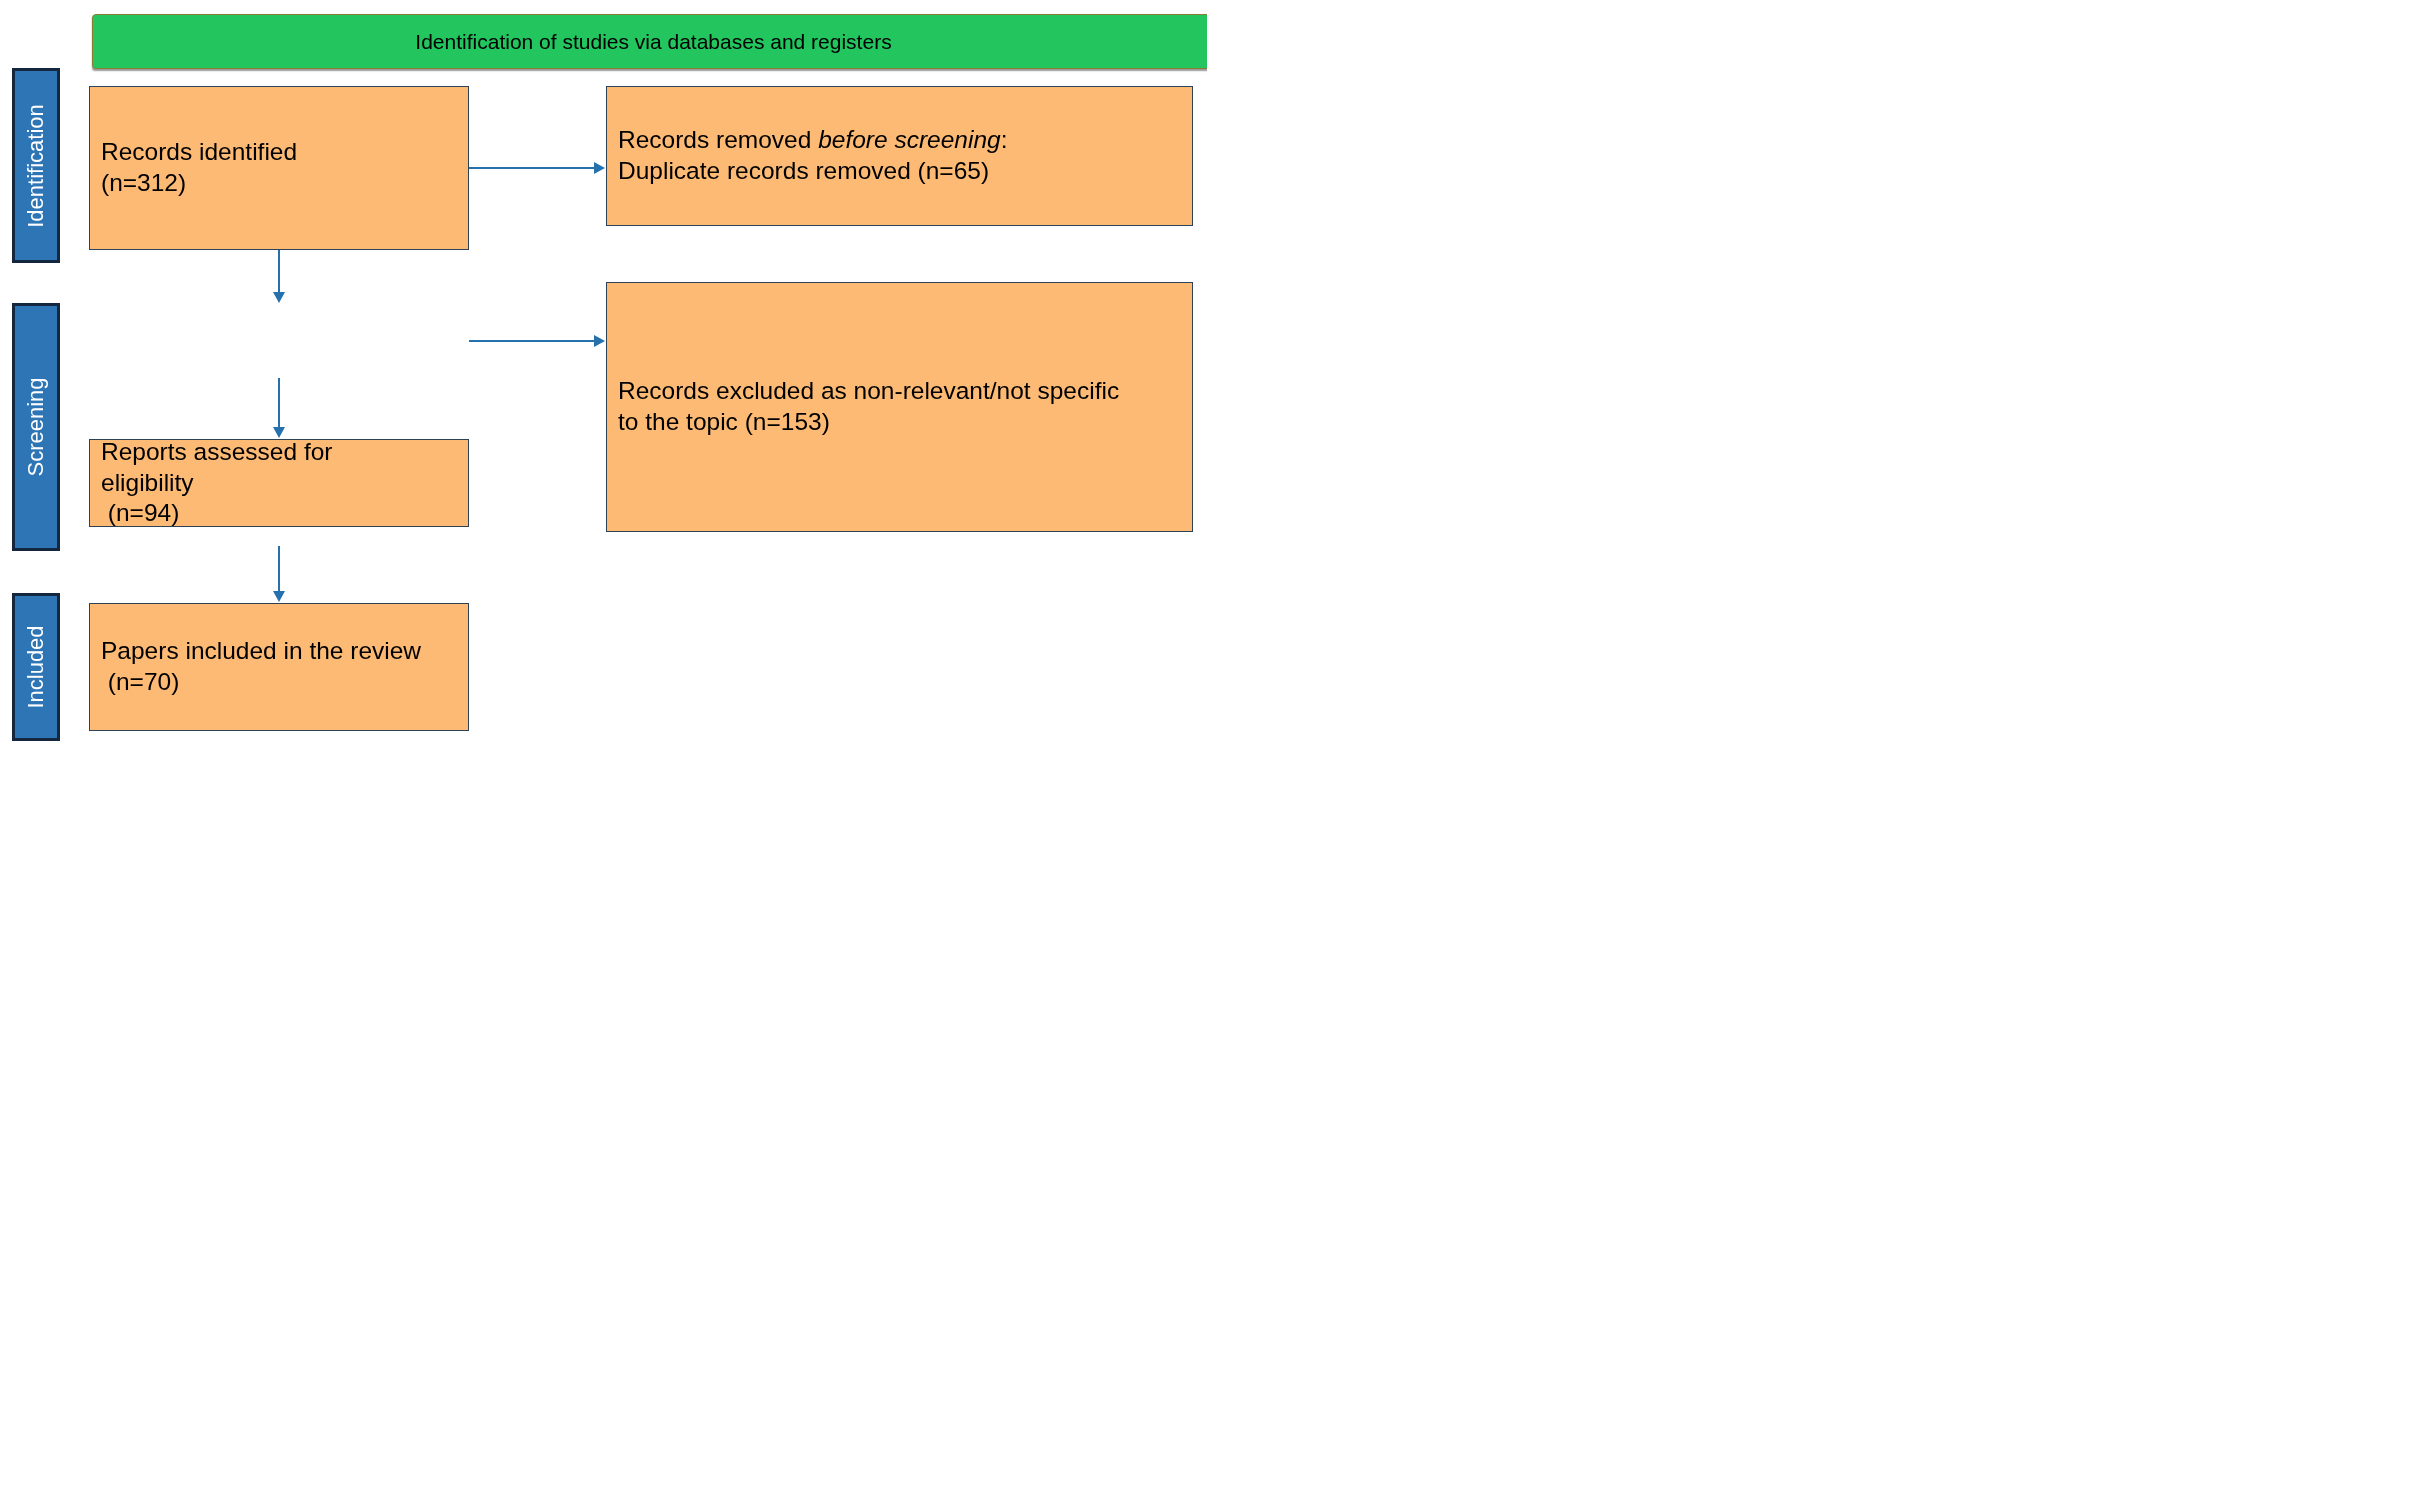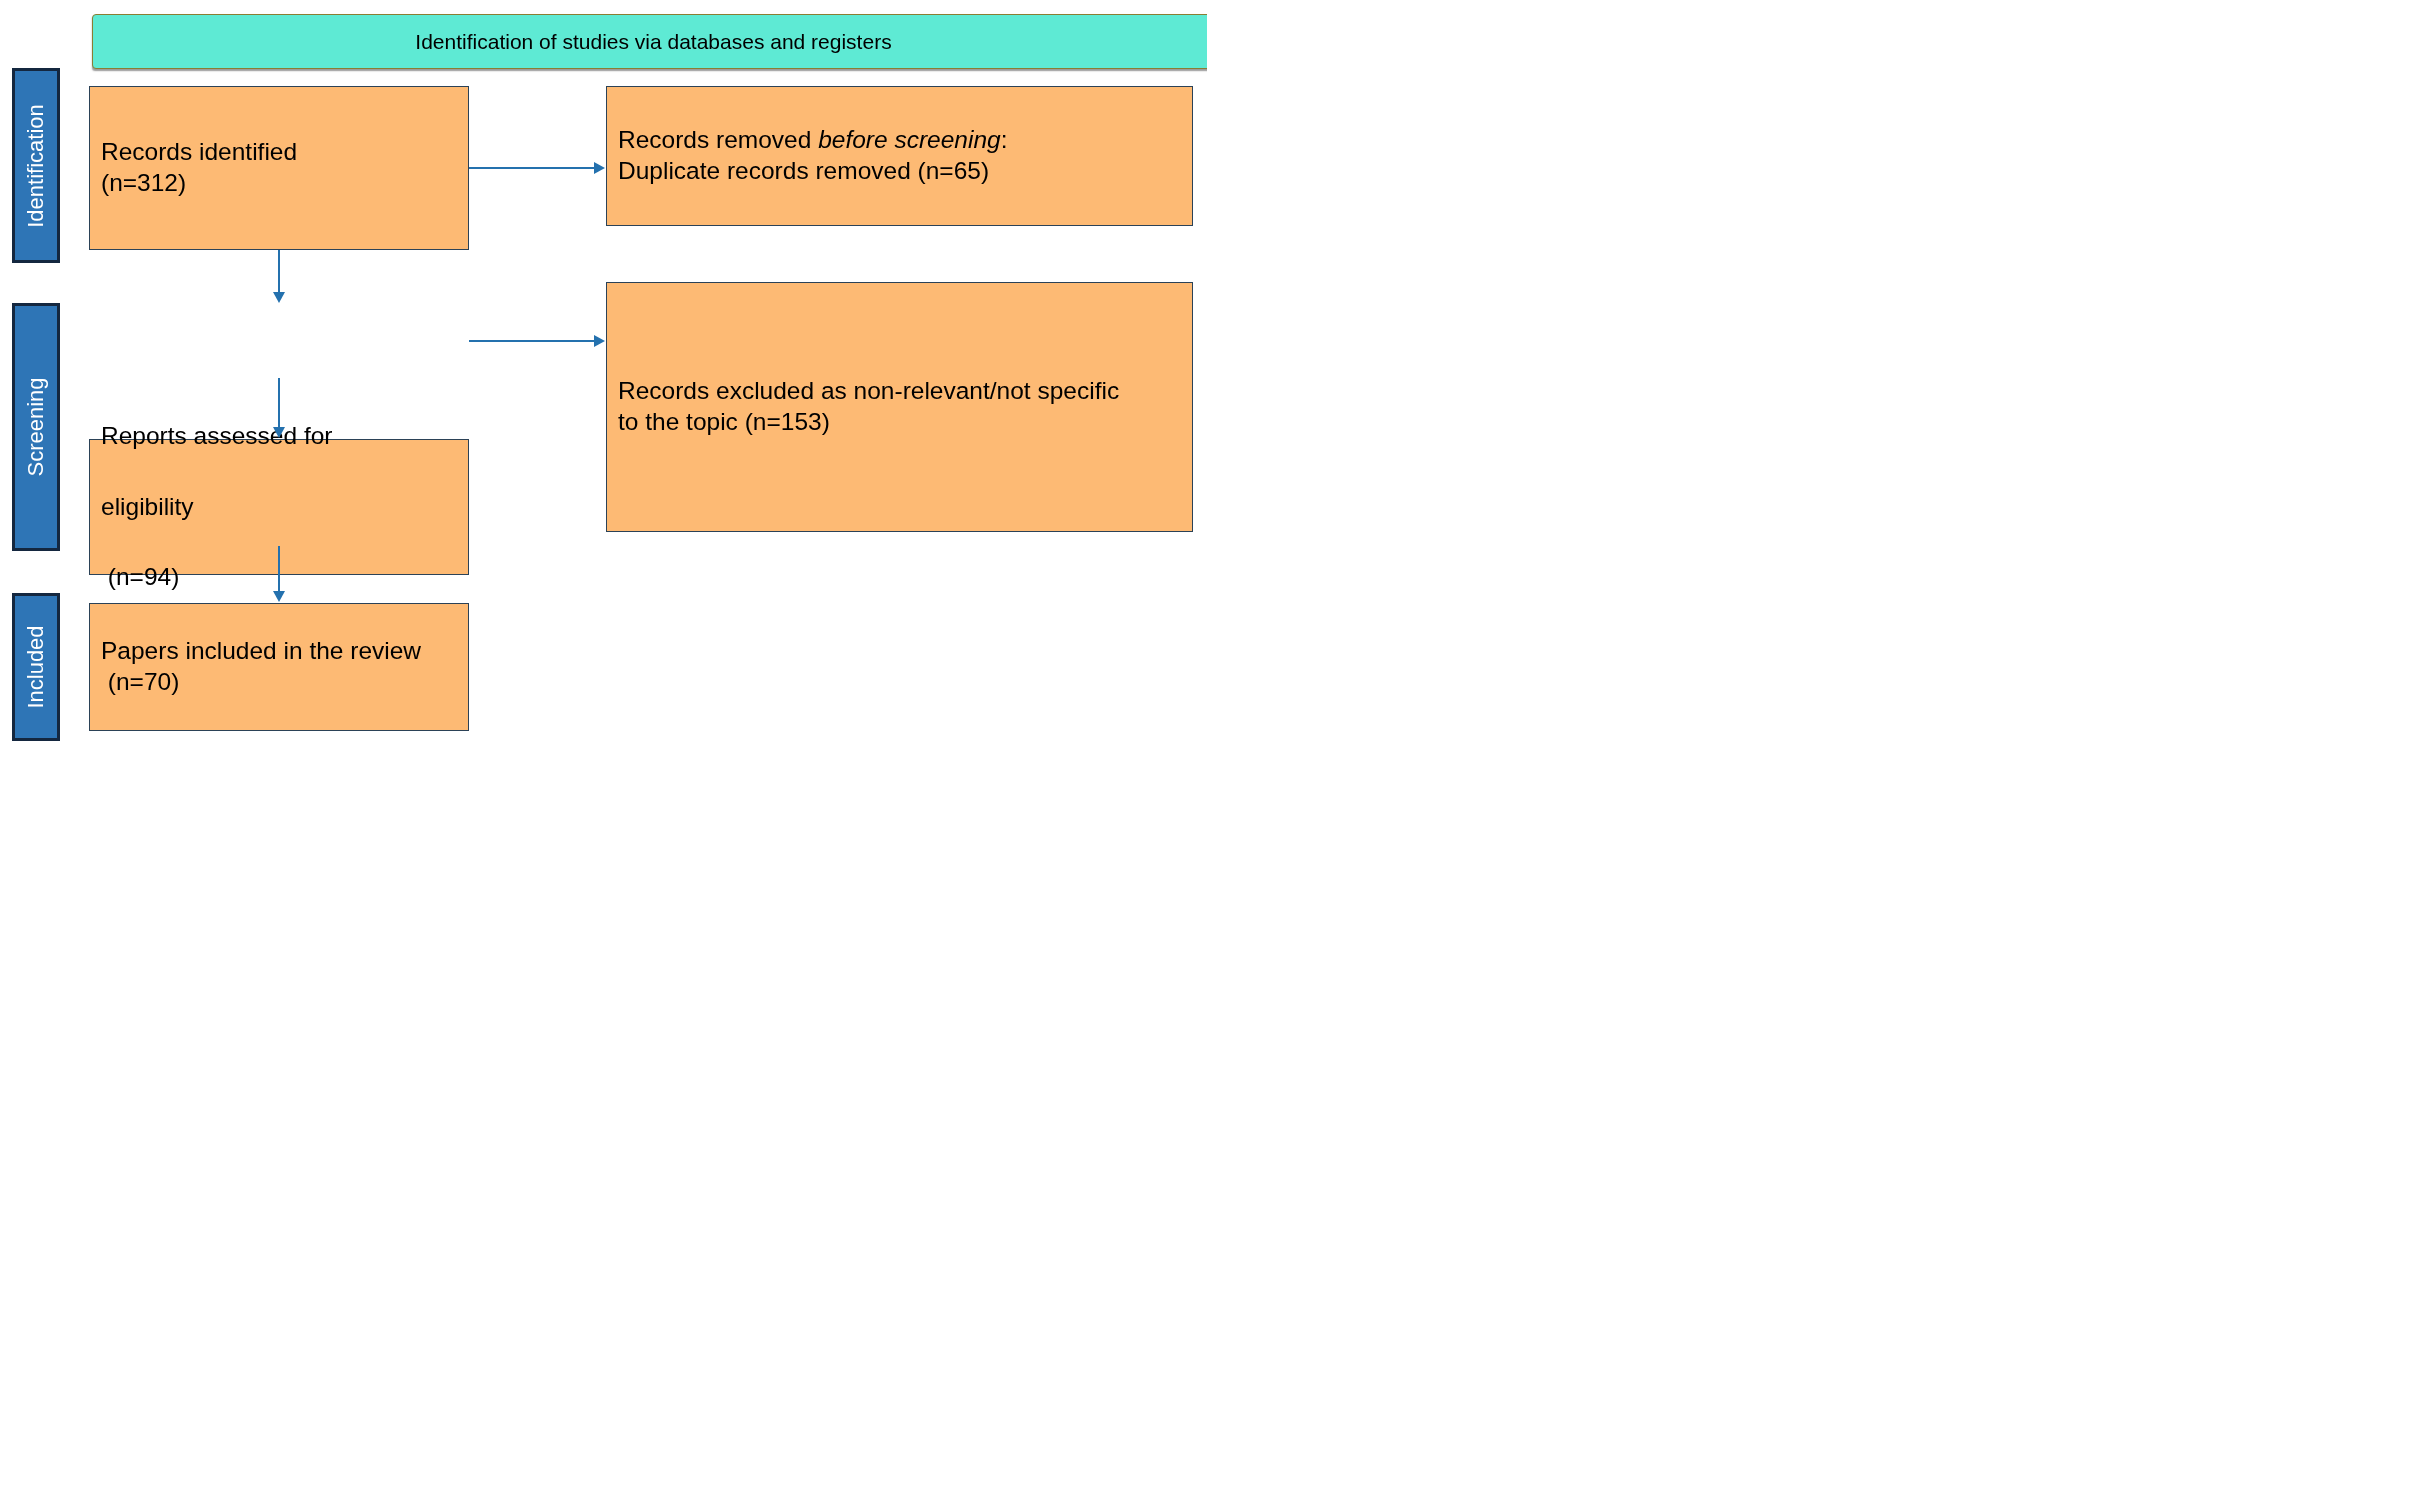--- a/index.html
+++ b/index.html
@@ -8,21 +8,21 @@
     width:1207px;height:753px;
     background:#ffffff;
     font-family:"Liberation Sans","DejaVu Sans",sans-serif;
     color:#000;
     overflow:hidden;
   }
 
   
   .banner{
     position:absolute;left:92px;top:14px;width:1123px;height:55px;
-    background:#5eead4;border:0.7px solid #8a7d33;border-radius:4px;
+    background:#22c55e;border:0.7px solid #8a7d33;border-radius:4px;
     box-sizing:border-box;
     display:flex;align-items:center;justify-content:center;
     font-size:21px;
     box-shadow:0 2.2px 1.5px -0.7px rgba(70,70,70,.55);
   }
 
   
   .stage{
     position:absolute;left:12px;width:48px;
     background:#2E75B6;border:3.7px solid #14273F;
@@ -43,21 +43,21 @@
     border:1.1px solid #2B4257;box-sizing:border-box;
     display:flex;flex-direction:column;justify-content:center;
     padding:6px 7.4px 6px 11px;
     font-size:24.5px;line-height:1.25;
   }
   .line{white-space:pre-wrap;}
   .box-identified{left:89px;top:86px;width:380px;height:164px;}
   .box-removed  {left:606px;top:86px;width:587px;height:140px;}
   .box-screened {left:89px;top:303px;width:380px;height:76px;}
   .box-excluded {left:606px;top:282px;width:587px;height:250px;}
-  .box-assessed {left:89px;top:439px;width:380px;height:136px;gap:40px;}
+  .box-assessed {left:89px;top:439px;width:380px;height:88px;}
   .box-included {left:89px;top:603px;width:380px;height:128px;}
 
   
   .aline{position:absolute;background:#2471AE;}
   .h{height:1.5px;}
   .v{width:1.5px;}
   .head-right{
     position:absolute;width:0;height:0;
     border-top:6px solid transparent;border-bottom:6px solid transparent;
     border-left:11px solid #2471AE;

